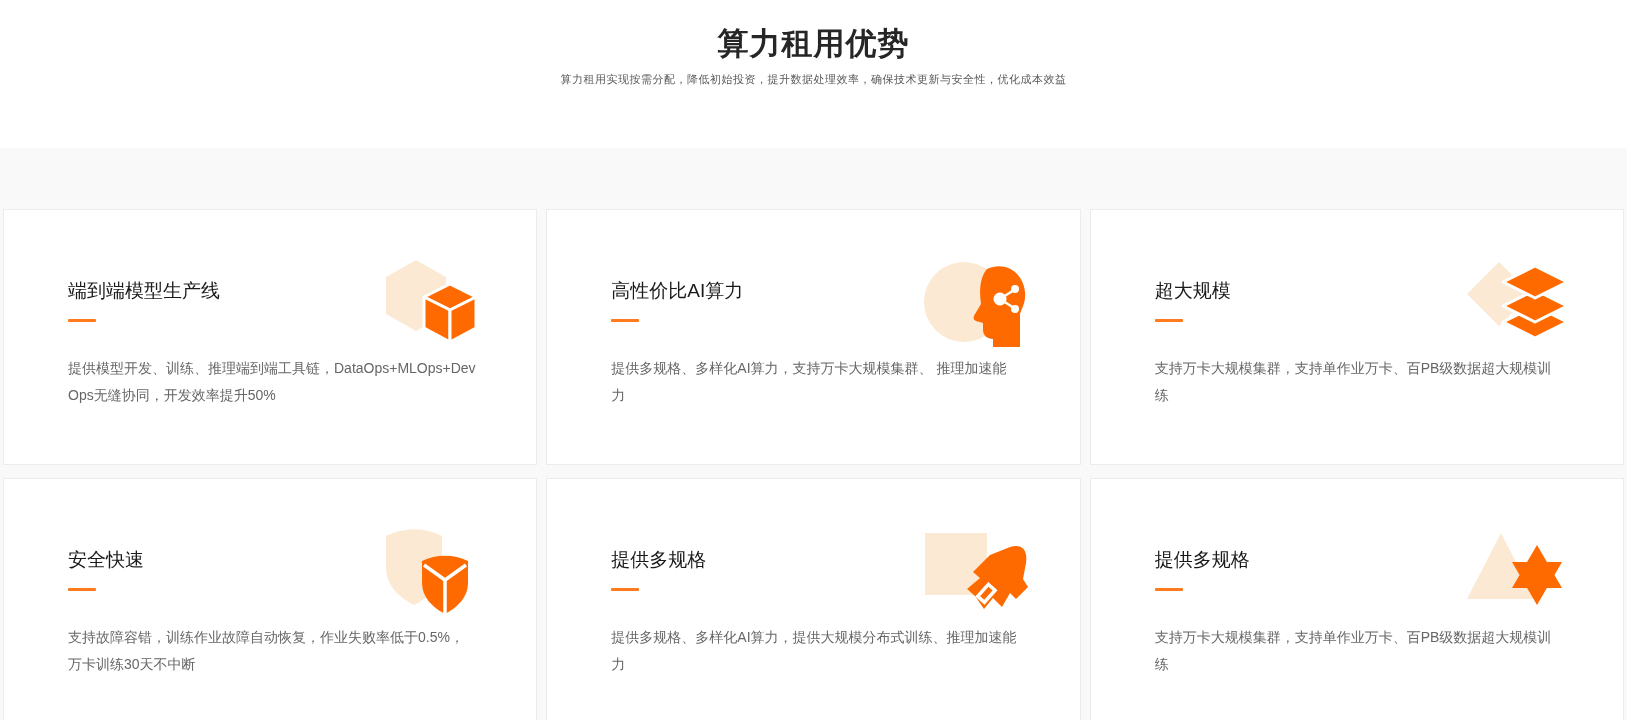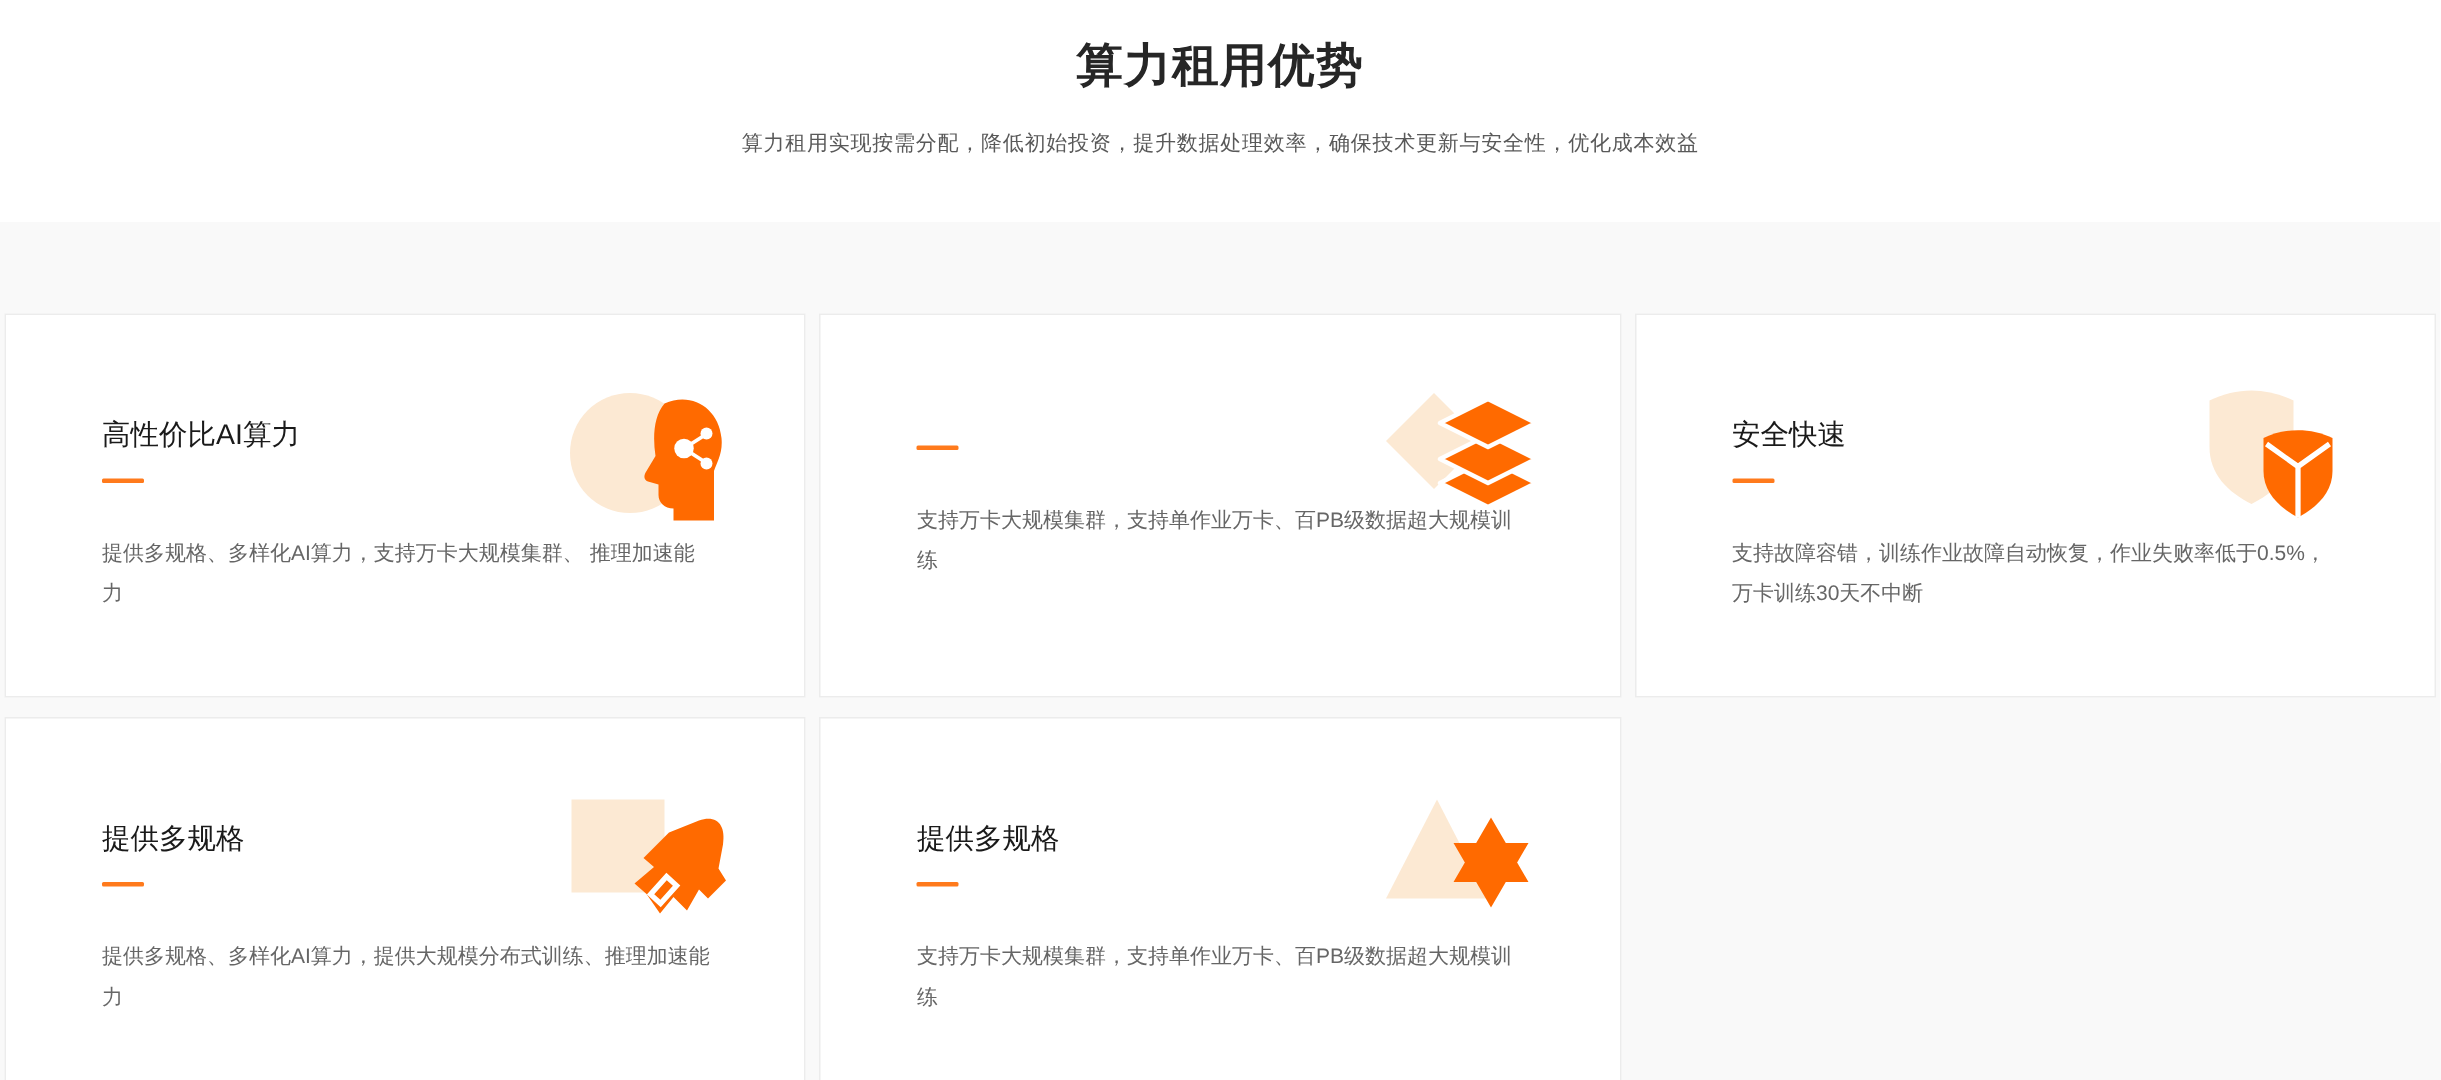--- a/index.html
+++ b/index.html
@@ -19,22 +19,22 @@
   }
   .page-title {
     padding-top: 24px;
     font-size: 31px;
     line-height: 40px;
     font-weight: 600;
     color: #262626;
     letter-spacing: 1px;
   }
   .page-subtitle {
-    margin-top: 23px;
-    font-size: 14px;
+    margin-top: 8px;
+    font-size: 11px;
     color: #595959;
     letter-spacing: 0.5px;
   }
   
   .section {
     background: #F9F9F9;
     height: 572px;
     padding: 61px 3px 0 3px;
     overflow: hidden;
   }
@@ -85,39 +85,53 @@
 <div class="page">
 
   <div class="header">
     <div class="page-title">算力租用优势</div>
     <div class="page-subtitle">算力租用实现按需分配，降低初始投资，提升数据处理效率，确保技术更新与安全性，优化成本效益</div>
   </div>
 
   <div class="section">
     <div class="grid">
 
+      <div class="card">
+        <div class="card-title">端到端模型生产线</div>
+        <div class="card-underline"></div>
+        <div class="card-desc">提供模型开发、训练、推理端到端工具链，DataOps+MLOps+DevOps无缝协同，开发效率提升50%</div>
+        <div class="card-icon">
+          <svg viewBox="0 0 104 92" xmlns="http://www.w3.org/2000/svg">
+            <polygon points="36,4 66,21 66,58 36,75 6,58 6,21" fill="#FCE9D3"></polygon>
+            <polygon points="70,28 96,41 70,54 44,41" fill="#FF6A00" stroke="#fff" stroke-width="3" stroke-linejoin="round"></polygon>
+            <polygon points="44,41 70,54 70,86 44,72" fill="#FF6A00" stroke="#fff" stroke-width="3" stroke-linejoin="round"></polygon>
+            <polygon points="96,41 96,72 70,86 70,54" fill="#FF6A00" stroke="#fff" stroke-width="3" stroke-linejoin="round"></polygon>
+          </svg>
+        </div>
+      </div>
 
       <div class="card">
         <div class="card-title">高性价比AI算力</div>
         <div class="card-underline"></div>
         <div class="card-desc">提供多规格、多样化AI算力，支持万卡大规模集群、 推理加速能力</div>
         <div class="card-icon">
           <svg viewBox="0 0 104 92" xmlns="http://www.w3.org/2000/svg">
             <circle cx="40" cy="46" r="40" fill="#FCE9D3"></circle>
             <path d="M63,13 C81,5 99,16 101,36 C102,46 98,52 96,58 L96,91 L69,91 L69,83 C63,83 59,79 59,74 L59,67 L52,65 C49,64 49,61 51,58 L57,48 C55,35 56,21 63,13 Z" fill="#FF6A00"></path>
             <line x1="76" y1="43" x2="90" y2="34" stroke="#fff" stroke-width="2.5"></line>
             <line x1="76" y1="43" x2="90" y2="52" stroke="#fff" stroke-width="2.5"></line>
             <circle cx="76" cy="43" r="6.5" fill="#fff"></circle>
             <circle cx="91" cy="33" r="4" fill="#fff"></circle>
             <circle cx="91" cy="53" r="4" fill="#fff"></circle>
           </svg>
         </div>
       </div>
 
       <div class="card">
+        <div class="card-title">超大规模</div>
         <div class="card-underline"></div>
         <div class="card-desc">支持万卡大规模集群，支持单作业万卡、百PB级数据超大规模训练</div>
         <div class="card-icon">
           <svg viewBox="0 0 104 92" xmlns="http://www.w3.org/2000/svg">
             <polygon points="32,6 64,38 32,70 0,38" fill="#FCE9D3"></polygon>
             <polygon points="68,50 100,66 68,82 36,66" fill="#FF6A00" stroke="#fff" stroke-width="3" stroke-linejoin="round"></polygon>
             <polygon points="68,34 100,50 68,66 36,50" fill="#FF6A00" stroke="#fff" stroke-width="3" stroke-linejoin="round"></polygon>
             <polygon points="68,10 100,26 68,42 36,26" fill="#FF6A00" stroke="#fff" stroke-width="3" stroke-linejoin="round"></polygon>
           </svg>
         </div>

